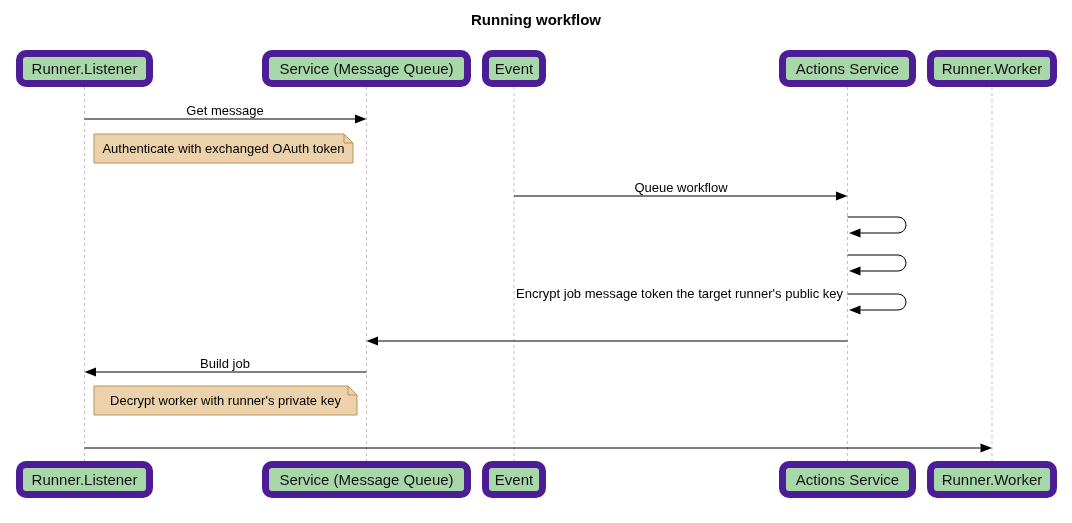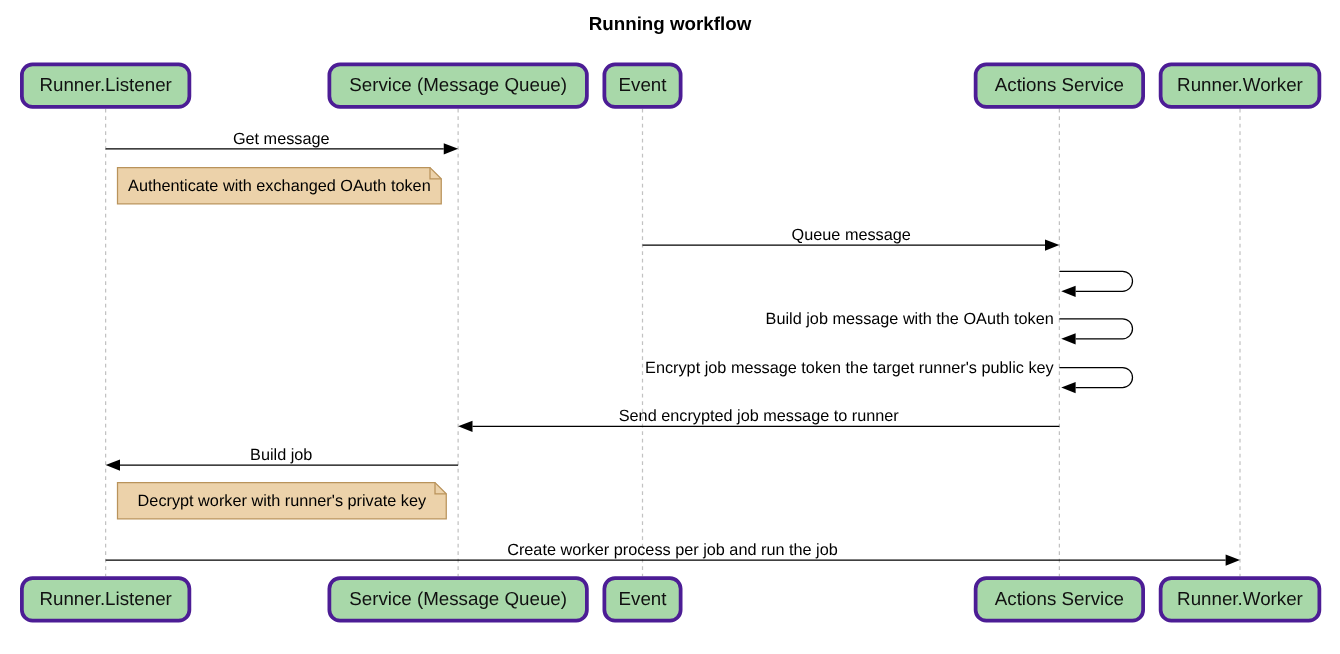--- a/index.html
+++ b/index.html
@@ -28,21 +28,21 @@
     width: 1072px;
     text-align: center;
     font-size: 15px;
     font-weight: bold;
     color: #000000;
   }
   .participant {
     position: absolute;
     height: 37px;
     background: #a8d8a9;
-    border: 3px solid #4c1d95;
+    border: 7px solid #4c1d95;
     border-radius: 10px;
     box-sizing: border-box;
     display: flex;
     align-items: center;
     justify-content: center;
     font-size: 15px;
     color: #111111;
     white-space: nowrap;
   }
   .msg {
@@ -169,23 +169,20 @@
     <span>Event</span>
   </div>
   <div class="participant" style="left:779px; top:461px; width:137px;">
     <span>Actions Service</span>
   </div>
   <div class="participant" style="left:927px; top:461px; width:130px;">
     <span>Runner.Worker</span>
   </div>
 
   <div class="msg" style="left:75px;  top:103px; width:300px;">Get message</div>
-  <div class="msg" style="left:531px; top:180px; width:300px;">Queue message</div>
-  <div class="msg right-align" style="left:443px; top:247px; width:400px;">Build job message with the OAuth token</div>
+  <div class="msg" style="left:531px; top:180px; width:300px;">Queue workflow</div>
   <div class="msg right-align" style="left:403px; top:286px; width:440px;">Encrypt job message token the target runner's public key</div>
-  <div class="msg" style="left:457px; top:325px; width:300px;">Send encrypted job message to runner</div>
   <div class="msg" style="left:75px;  top:356px; width:300px;">Build job</div>
-  <div class="msg" style="left:388px; top:432px; width:300px;">Create worker process per job and run the job</div>
 
   <div class="note-text" style="left:94px; top:134px; width:259px; height:29px;border-radius:10px;">Authenticate with exchanged OAuth token</div>
   <div class="note-text" style="left:94px; top:386px; width:263px; height:29px;">Decrypt worker with runner's private key</div>
 
 </div>
 
 </body></html>

